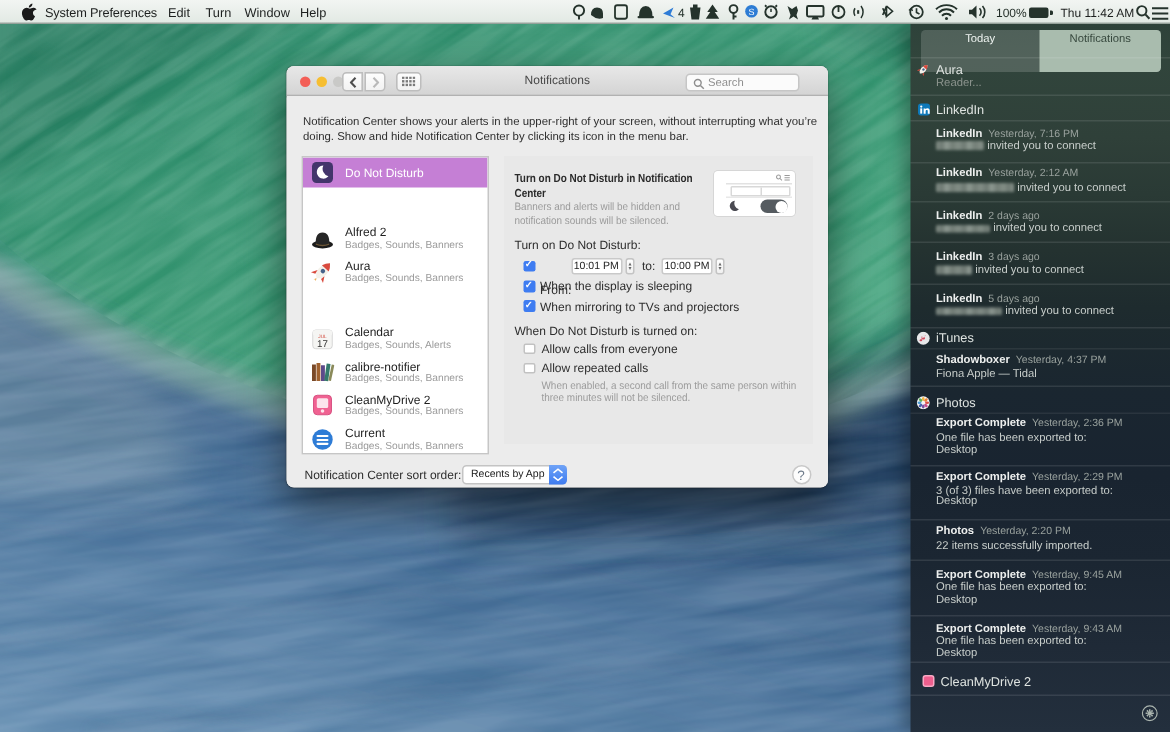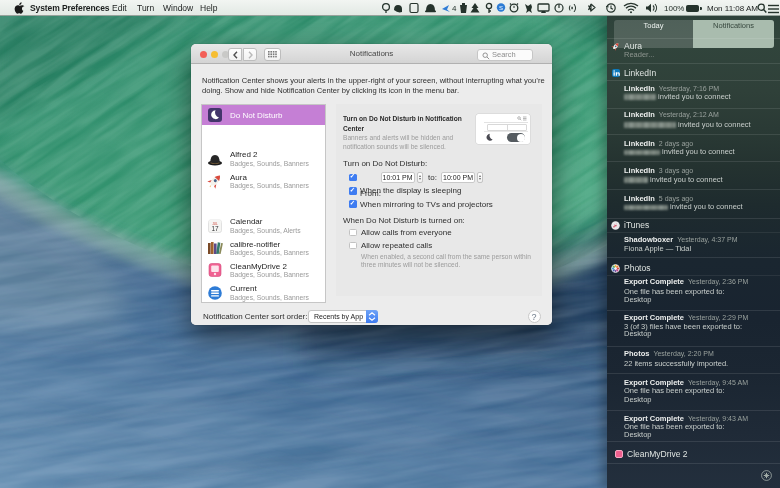--- a/index.html
+++ b/index.html
@@ -154,21 +154,21 @@
   </g>
 </svg>
 
 <div id="menubar">
   <svg width="11" height="13" viewBox="0 0 22 26" style="left:14px; top:2px;">
       <g fill="#1a1a1a">
         <path d="M15.2,0.6 c0.2,1.4-0.4,2.8-1.2,3.8 c-0.9,1-2.3,1.8-3.6,1.7 c-0.2-1.3,0.5-2.7,1.3-3.6 C12.6,1.5,14,0.7,15.2,0.6 Z"></path>
         <path d="M20.8,8.5 c-1.5-1.9-3.7-2.1-4.5-2.1 c-1.9,0-3.4,1.1-4.4,1.1 c-1,0-2.6-1.1-4.3-1.1 C5.4,6.5,3.3,7.8,2.2,9.8 c-1.9,3.3-0.5,8.2,1.3,10.9 c0.9,1.3,2,2.8,3.4,2.7 c1.4-0.1,1.9-0.9,3.5-0.9 c1.6,0,2.1,0.9,3.5,0.9 c1.5,0,2.4-1.3,3.3-2.7 c1-1.5,1.4-3,1.5-3.1 c0,0-2.8-1.1-2.8-4.2 C15.8,10.7,17.9,9.3,20.8,8.5 Z"></path>
       </g>
     </svg>
-  <div class="item" style="left:30px; font-weight:bold; letter-spacing:-0.1px;">System Preferences</div>
+  <div class="item" style="left:30px; font-weight:normal; letter-spacing:-0.1px;">System Preferences</div>
   <div class="item" style="left:112px;">Edit</div>
   <div class="item" style="left:137px;">Turn</div>
   <div class="item" style="left:163px;">Window</div>
   <div class="item" style="left:200px;">Help</div>
   <svg width="285" height="16" viewBox="0 0 285 16" style="left:380px; top:0;">
     <g fill="#25332c" stroke="#25332c">
       <circle cx="6" cy="7" r="3.4" fill="none" stroke-width="1.3"></circle>
         <line x1="6" y1="10" x2="6" y2="13" stroke-width="1.3"></line>
       <path d="M14,10 q0,-5 4,-5 q4,0 4,4 l0,3 q-4,1.5 -8,-2z" stroke="none"></path>
       <rect x="30" y="3.5" width="8" height="9" rx="1.5" fill="none" stroke-width="1.2"></rect>
@@ -200,21 +200,21 @@
         <path d="M226,7 l1.5,-1.5 l0.8,1.8" fill="none" stroke-width="0.9"></path>
       <path d="M248,10.5 a4,4 0 0 1 6,0 M246,8.3 a7,7 0 0 1 10,0 M244,6.1 a10.5,10.5 0 0 1 14,0" fill="none" stroke-width="1.3"></path>
         <circle cx="251" cy="12.3" r="1" stroke="none"></circle>
       <path d="M266,6.5 h2 l3,-2.8 v8.6 l-3,-2.8 h-2 z" stroke="none"></path>
         <path d="M273,5.5 a3.5,3.5 0 0 1 0,5 M275,4 a6,6 0 0 1 0,8" fill="none" stroke-width="1.1"></path>
     </g>
   </svg>
   <div class="item" style="left:664px; font-size:8px; color:#1f2a24;">100%</div>
   <div style="position:absolute; left:686px; top:4.5px; width:13px; height:7px; border:1px solid #25332c; border-radius:1.5px; background:#25332c;"></div>
   <div style="position:absolute; left:700px; top:6.5px; width:1.5px; height:3px; background:#25332c; border-radius:0 1px 1px 0;"></div>
-  <div class="item" style="left:707px; font-size:8px; top:3px;">Mon 11:08 AM</div>
+  <div class="item" style="left:707px; font-size:8px; top:3px;">Thu 11:42 AM</div>
   <svg width="10" height="11" viewBox="0 0 10 11" style="left:757px; top:3px;">
       <circle cx="4.2" cy="4.2" r="3.1" fill="none" stroke="#25332c" stroke-width="1.3"></circle>
       <line x1="6.6" y1="6.6" x2="9.3" y2="9.5" stroke="#25332c" stroke-width="1.4"></line>
     </svg>
   <svg width="11" height="10" viewBox="0 0 11 10" style="left:768px; top:4px;">
       <g stroke="#25332c" stroke-width="1.4">
         <line x1="0" y1="1.5" x2="11" y2="1.5"></line>
         <line x1="0" y1="5" x2="11" y2="5"></line>
         <line x1="0" y1="8.5" x2="11" y2="8.5"></line>
       </g>
@@ -242,21 +242,21 @@
             <rect x="2.4" y="2.4" width="1.6" height="1.6"></rect>
             <rect x="4.8" y="2.4" width="1.6" height="1.6"></rect>
             <rect x="7.2" y="2.4" width="1.6" height="1.6"></rect>
             <rect x="0" y="4.8" width="1.6" height="1.6"></rect>
             <rect x="2.4" y="4.8" width="1.6" height="1.6"></rect>
             <rect x="4.8" y="4.8" width="1.6" height="1.6"></rect>
             <rect x="7.2" y="4.8" width="1.6" height="1.6"></rect>
           </g>
         </svg></div>
     <div style="position:absolute; left:0; right:0; top:5px; text-align:center; font-size:8px; color:#484848;">Notifications</div>
-    <div style="position:absolute; right:19px; top:4.5px; width:56px; height:12px; background:#fbfbfb; border:1px solid #c6c6c6; border-radius:3px; color:#8e8e8e; font-size:7.5px; line-height:10px;margin-left:45px;">
+    <div style="position:absolute; right:19px; top:4.5px; width:76px; height:12px; background:#fbfbfb; border:1px solid #c6c6c6; border-radius:3px; color:#8e8e8e; font-size:7.5px; line-height:10px;margin-left:45px;">
       <span style="margin-left:14px;">Search</span>
       <svg width="8" height="8" viewBox="0 0 10 10" style="position:absolute; left:4px; top:2px;">
           <circle cx="4" cy="4" r="2.8" fill="none" stroke="#8e8e8e" stroke-width="1.2"></circle>
           <line x1="6.2" y1="6.2" x2="9" y2="9" stroke="#8e8e8e" stroke-width="1.2"></line>
         </svg>
     </div>
   </div>
   <div id="content">
     <div style="position:absolute; left:11px; top:10.5px; width:352px; line-height:10.2px; font-size:7.6px; color:#2e2e2e;">Notification Center shows your alerts in the upper-right of your screen, without interrupting what you’re doing. Show and hide Notification Center by clicking its icon in the menu bar.</div>
 

